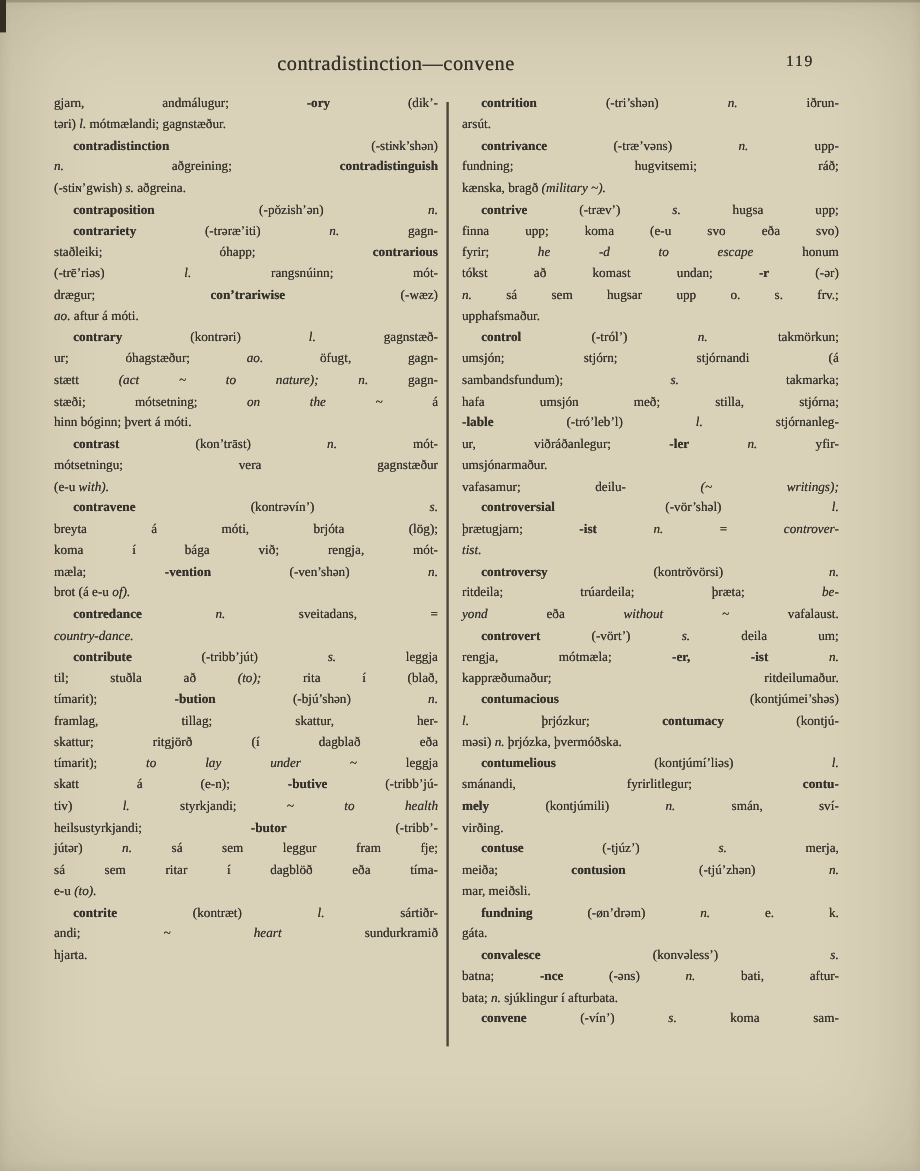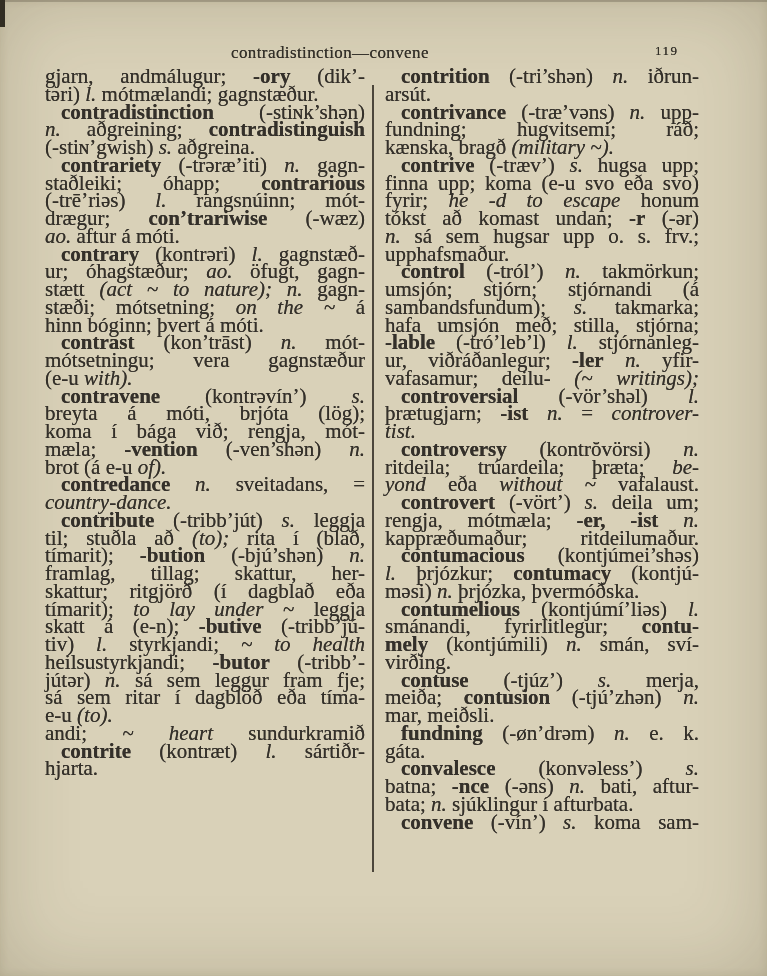--- a/index.html
+++ b/index.html
@@ -12,21 +12,21 @@
   .page{position:absolute;inset:0}
   .vignette{position:absolute;inset:0;pointer-events:none;
     box-shadow:inset 0 0 80px rgba(75,62,35,.22), inset 0 0 10px rgba(75,62,35,.12)}
   .corner{position:absolute;left:0;top:0;width:5px;height:27px;background:var(--artifact,#2e2b25)}
   .topedge{position:absolute;left:0;top:0;width:100%;height:2px;background:rgba(60,52,38,.25)}
   .hdr{position:absolute;top:43px;left:231px;font-size:17px;letter-spacing:.4px;
     text-shadow:0 0 .5px rgba(52,48,42,.9)}
   .pnum{position:absolute;top:43px;left:655px;font-size:13px;letter-spacing:1.5px;
     text-shadow:0 0 .5px rgba(52,48,42,.9)}
   .divider{position:absolute;left:372px;top:85px;width:2px;height:787px;background:var(--divider,#4c463b)}
-  .col{position:absolute;top:68px;font-size:21px;
+  .col{position:absolute;top:78px;font-size:11px;
     text-shadow:0 0 .5px rgba(52,48,42,.85)}
   .col.left{left:45px;width:320px}
   .col.right{left:385px;width:314px}
   .ln{height:17.75px;line-height:17.75px;text-align:justify;text-align-last:justify}
   .ln.end{text-align-last:left}
   .ln.ind{text-indent:16px}
   .b{font-weight:bold}
   .i{font-style:italic}
 </style>
 </head>
@@ -37,20 +37,21 @@
   <div class="corner"></div>
   <div class="hdr">contradistinction—convene</div>
   <div class="pnum">119</div>
   <div class="divider"></div>
   <div class="col left" id="col-left">
       <div class="ln"><span>gjarn, andmálugur; </span><span class="b">-ory</span><span> (dik’-</span></div>
       <div class="ln end"><span>təri) </span><span class="i">l.</span><span> mótmælandi; gagnstæður.</span></div>
       <div class="ln ind"><span class="b">contradistinction</span><span> (-stiɴk’shən)</span></div>
       <div class="ln"><span class="i">n.</span><span> aðgreining; </span><span class="b">contradistinguish</span></div>
       <div class="ln end"><span>(-stiɴ’gwish) </span><span class="i">s.</span><span> aðgreina.</span></div>
+      <div class="ln ind"><span class="b">contraposition</span><span> (-pŏzish’ən) </span><span class="i">n.</span></div>
       <div class="ln ind"><span class="b">contrariety</span><span> (-trəræ’iti) </span><span class="i">n.</span><span> gagn-</span></div>
       <div class="ln"><span>staðleiki; óhapp; </span><span class="b">contrarious</span></div>
       <div class="ln"><span>(-trē’riəs) </span><span class="i">l.</span><span> rangsnúinn; mót-</span></div>
       <div class="ln"><span>drægur; </span><span class="b">con’trariwise</span><span> (-wæz)</span></div>
       <div class="ln end"><span class="i">ao.</span><span> aftur á móti.</span></div>
       <div class="ln ind"><span class="b">contrary</span><span> (kontrəri) </span><span class="i">l.</span><span> gagnstæð-</span></div>
       <div class="ln"><span>ur; óhagstæður; </span><span class="i">ao.</span><span> öfugt, gagn-</span></div>
       <div class="ln"><span>stætt </span><span class="i">(act ~ to nature); n.</span><span> gagn-</span></div>
       <div class="ln"><span>stæði; mótsetning; </span><span class="i">on the ~</span><span> á</span></div>
       <div class="ln end"><span>hinn bóginn; þvert á móti.</span></div>
@@ -69,42 +70,43 @@
       <div class="ln"><span>tímarit); </span><span class="b">-bution</span><span> (-bjú’shən) </span><span class="i">n.</span></div>
       <div class="ln"><span>framlag, tillag; skattur, her-</span></div>
       <div class="ln"><span>skattur; ritgjörð (í dagblað eða</span></div>
       <div class="ln"><span>tímarit); </span><span class="i">to lay under ~</span><span> leggja</span></div>
       <div class="ln"><span>skatt á (e-n); </span><span class="b">-butive</span><span> (-tribb’jú-</span></div>
       <div class="ln"><span>tiv) </span><span class="i">l.</span><span> styrkjandi; </span><span class="i">~ to health</span></div>
       <div class="ln"><span>heilsustyrkjandi; </span><span class="b">-butor</span><span> (-tribb’-</span></div>
       <div class="ln"><span>jútər) </span><span class="i">n.</span><span> sá sem leggur fram fje;</span></div>
       <div class="ln"><span>sá sem ritar í dagblöð eða tíma-</span></div>
       <div class="ln end"><span>e-u </span><span class="i">(to).</span></div>
+      <div class="ln ind"><span class="b">contrite</span><span> (kontræt) </span><span class="i">l.</span><span> sártiðr-</span></div>
       <div class="ln"><span>andi; </span><span class="i">~ heart</span><span> sundurkramið</span></div>
-      <div class="ln ind"><span class="b">contrite</span><span> (kontræt) </span><span class="i">l.</span><span> sártiðr-</span></div>
       <div class="ln end"><span>hjarta.</span></div>
     </div>
   <div class="col right" id="col-right">
       <div class="ln ind"><span class="b">contrition</span><span> (-tri’shən) </span><span class="i">n.</span><span> iðrun-</span></div>
       <div class="ln end"><span>arsút.</span></div>
       <div class="ln ind"><span class="b">contrivance</span><span> (-træ’vəns) </span><span class="i">n.</span><span> upp-</span></div>
       <div class="ln"><span>fundning; hugvitsemi; ráð;</span></div>
       <div class="ln end"><span>kænska, bragð </span><span class="i">(military ~).</span></div>
       <div class="ln ind"><span class="b">contrive</span><span> (-træv’) </span><span class="i">s.</span><span> hugsa upp;</span></div>
       <div class="ln"><span>finna upp; koma (e-u svo eða svo)</span></div>
       <div class="ln"><span>fyrir; </span><span class="i">he -d to escape</span><span> honum</span></div>
       <div class="ln"><span>tókst að komast undan; </span><span class="b">-r</span><span> (-ər)</span></div>
       <div class="ln"><span class="i">n.</span><span> sá sem hugsar upp o. s. frv.;</span></div>
       <div class="ln end"><span>upphafsmaður.</span></div>
       <div class="ln ind"><span class="b">control</span><span> (-tról’) </span><span class="i">n.</span><span> takmörkun;</span></div>
       <div class="ln"><span>umsjón; stjórn; stjórnandi (á</span></div>
       <div class="ln"><span>sambandsfundum); </span><span class="i">s.</span><span> takmarka;</span></div>
       <div class="ln"><span>hafa umsjón með; stilla, stjórna;</span></div>
       <div class="ln"><span class="b">-lable</span><span> (-tró’leb’l) </span><span class="i">l.</span><span> stjórnanleg-</span></div>
       <div class="ln"><span>ur, viðráðanlegur; </span><span class="b">-ler</span><span> </span><span class="i">n.</span><span> yfir-</span></div>
+      <div class="ln end"><span>umsjónarmaður.</span></div>
       <div class="ln"><span>vafasamur; deilu- </span><span class="i">(~ writings);</span></div>
       <div class="ln ind"><span class="b">controversial</span><span> (-vör’shəl) </span><span class="i">l.</span></div>
       <div class="ln"><span>þrætugjarn; </span><span class="b">-ist</span><span> </span><span class="i">n.</span><span> = </span><span class="i">controver-</span></div>
       <div class="ln end"><span class="i">tist.</span></div>
       <div class="ln ind"><span class="b">controversy</span><span> (kontrŏvörsi) </span><span class="i">n.</span></div>
       <div class="ln"><span>ritdeila; trúardeila; þræta; </span><span class="i">be-</span></div>
       <div class="ln"><span class="i">yond</span><span> eða </span><span class="i">without ~</span><span> vafalaust.</span></div>
       <div class="ln ind"><span class="b">controvert</span><span> (-vört’) </span><span class="i">s.</span><span> deila um;</span></div>
       <div class="ln"><span>rengja, mótmæla; </span><span class="b">-er, -ist</span><span> </span><span class="i">n.</span></div>
       <div class="ln"><span>kappræðumaður; ritdeilumaður.</span></div>

